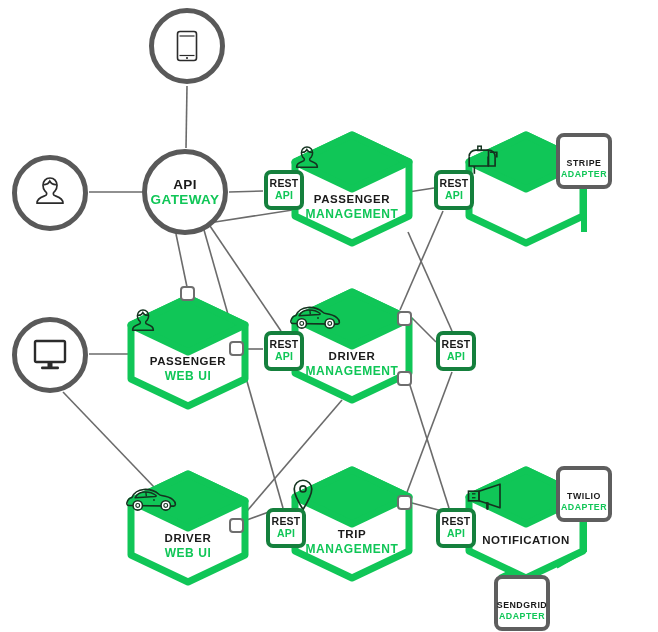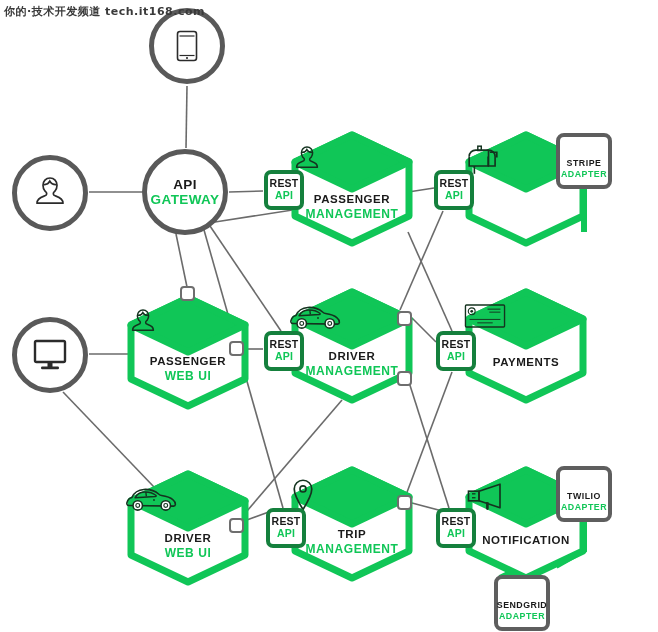--- a/index.html
+++ b/index.html
@@ -74,21 +74,20 @@
     position:absolute;z-index:9;width:15px;height:15px;
     background:#fff;border:2px solid #6e6e6e;border-radius:4px;
     box-sizing:border-box;
   }
 </style>
 </head>
 <body>
 
 <div id="stage">
 
-  <div class="watermark">你的·技术开发频道  tech.it168.com</div>
 
   <svg id="edges" viewBox="0 0 658 632" xmlns="http://www.w3.org/2000/svg">
     <g fill="none" stroke="#6b6b6b" stroke-width="1.6">
 
       <line x1="187" y1="86" x2="186" y2="148"></line>
 
       <line x1="89" y1="192" x2="142" y2="192"></line>
 
       <line x1="229" y1="192" x2="263" y2="191"></line>
 
@@ -220,40 +219,20 @@
         <circle cx="44" cy="21" r="2.1" fill="none" stroke="#14331f" stroke-width="1.3"></circle>
         <circle cx="31" cy="15" r="1" fill="#14331f"></circle>
       </svg>
     </div>
     <div class="lbl" style="top:62px;">
       <span class="t1">DRIVER</span>
       <span class="t2">MANAGEMENT</span>
     </div>
   </div>
 
-  <div class="hex" style="left:464px;top:288px;width:124px;height:116px;">
-    <svg width="124" height="116" viewBox="0 0 124 116">
-      <path d="M5 31 L62 4 L119 31 L119 85 L62 112 L5 85 Z" fill="#fff" stroke="#10c657" stroke-width="7" stroke-linejoin="round"></path>
-      <path d="M5 31 L62 4 L119 31 L62 58 Z" fill="#10c657" stroke="#10c657" stroke-width="7" stroke-linejoin="round"></path>
-    </svg>
-    <div class="hexico" style="top:16px;">
-      <svg width="42" height="24" viewBox="0 0 48 28">
-        <rect x="1.2" y="1.2" width="45.6" height="25.6" rx="1.2" fill="none" stroke="#14331f" stroke-width="1.6"></rect>
-        <circle cx="8.5" cy="8.5" r="4" fill="none" stroke="#14331f" stroke-width="1.3"></circle>
-        <circle cx="8.5" cy="8.5" r="1.6" fill="#14331f"></circle>
-        <line x1="27" y1="6" x2="42" y2="6" stroke="#14331f" stroke-width="1.2"></line>
-        <line x1="29" y1="9.5" x2="42" y2="9.5" stroke="#14331f" stroke-width="1.1"></line>
-        <line x1="6" y1="18" x2="42" y2="18" stroke="#14331f" stroke-width="1.1"></line>
-        <line x1="15" y1="22" x2="33" y2="22" stroke="#14331f" stroke-width="1.1"></line>
-      </svg>
-    </div>
-    <div class="lbl" style="top:68px;">
-      <span class="t1">PAYMENTS</span>
-    </div>
-  </div>
 
   <div class="hex" style="left:126px;top:470px;width:124px;height:116px;">
     <svg width="124" height="116" viewBox="0 0 124 116">
       <path d="M5 31 L62 4 L119 31 L119 85 L62 112 L5 85 Z" fill="#fff" stroke="#10c657" stroke-width="7" stroke-linejoin="round"></path>
       <path d="M5 31 L62 4 L119 31 L62 58 Z" fill="#10c657" stroke="#10c657" stroke-width="7" stroke-linejoin="round"></path>
     </svg>
     <div class="hexico" style="top:16px;">
       <svg width="56" height="28" viewBox="0 0 62 30">
         <path d="M3 21c-1.6 0-2.4-1.4-2-3 .8-3.3 2.6-5.2 5.6-5.9 2-4.6 6.6-8.4 13.2-8.8 7.4-.4 12.4 1.6 16.6 5.3 .9 .8 1.9 1.3 3 1.5 5.8 1 9.9 2.4 12.4 4.4 2 1.6 3 3.4 2.9 5.4-.1 1.2-.8 1.9-2 1.9z" fill="none" stroke="#14331f" stroke-width="1.7" stroke-linejoin="round"></path>
         <path d="M10 12.5c1.6-3.4 4.9-6.1 10.2-6.4 5.2-.3 9.3 1 12.8 3.6 .8 .6 .5 1.4-.6 1.5z" fill="none" stroke="#14331f" stroke-width="1.6" stroke-linejoin="round"></path>

